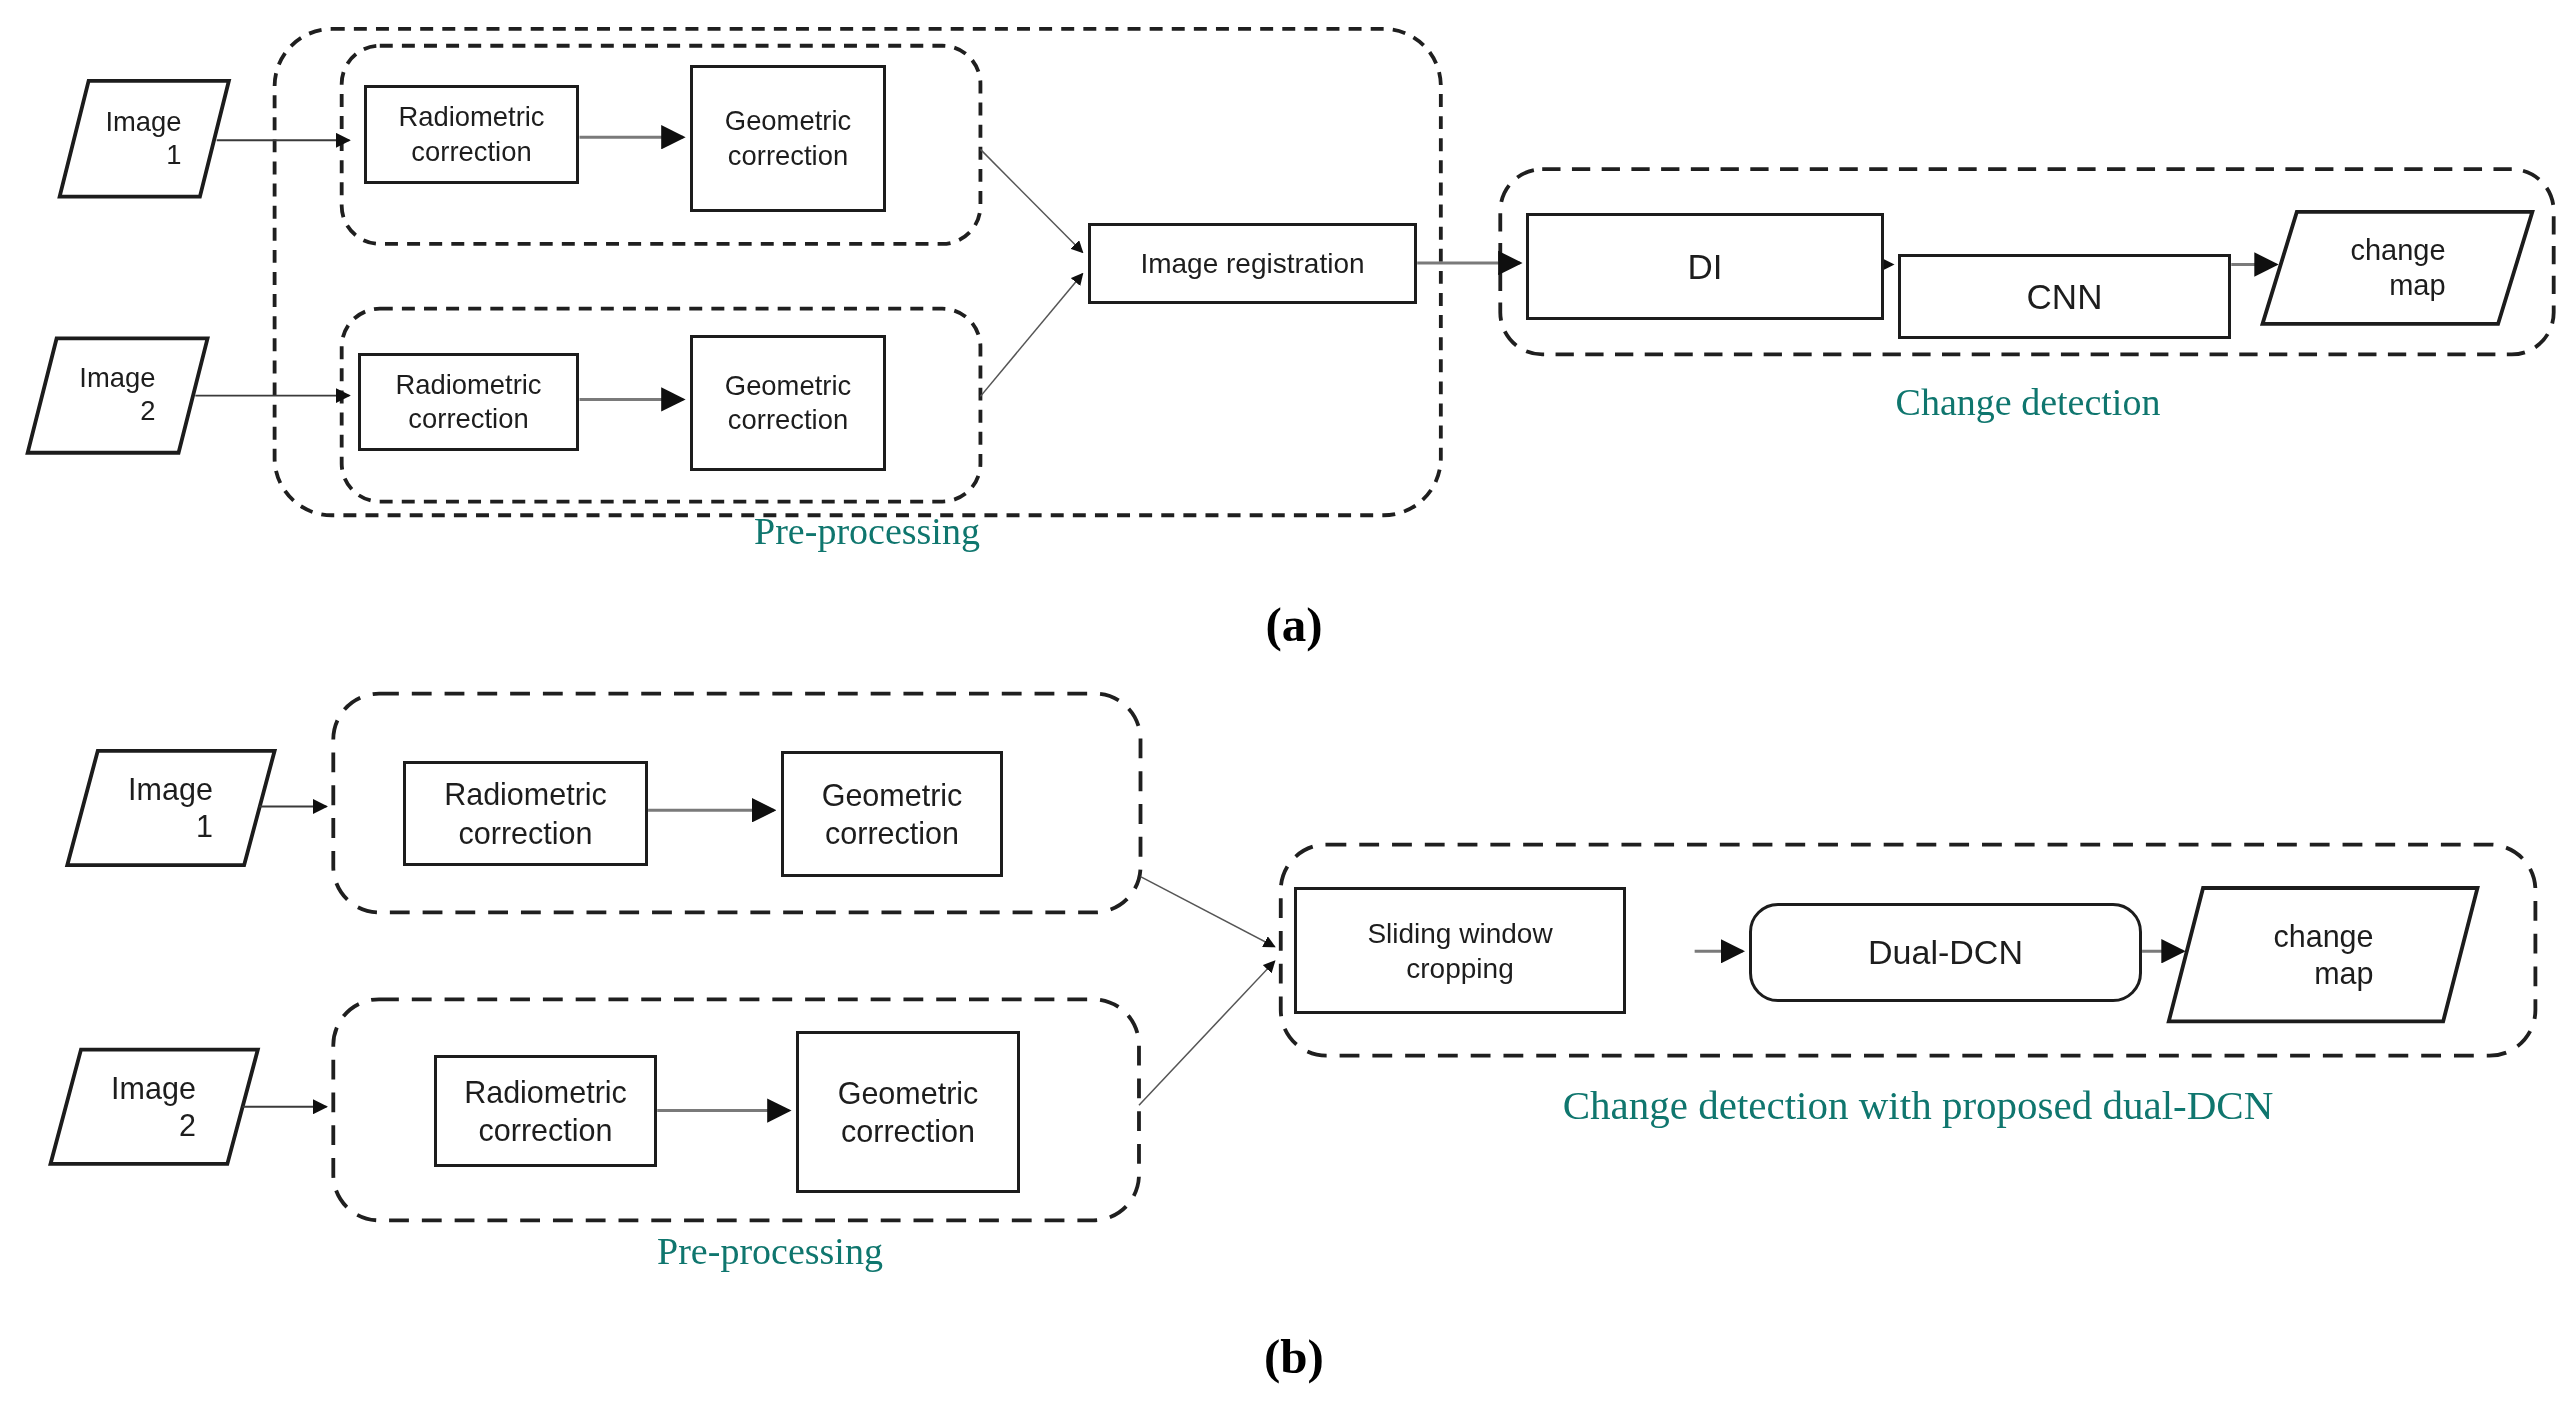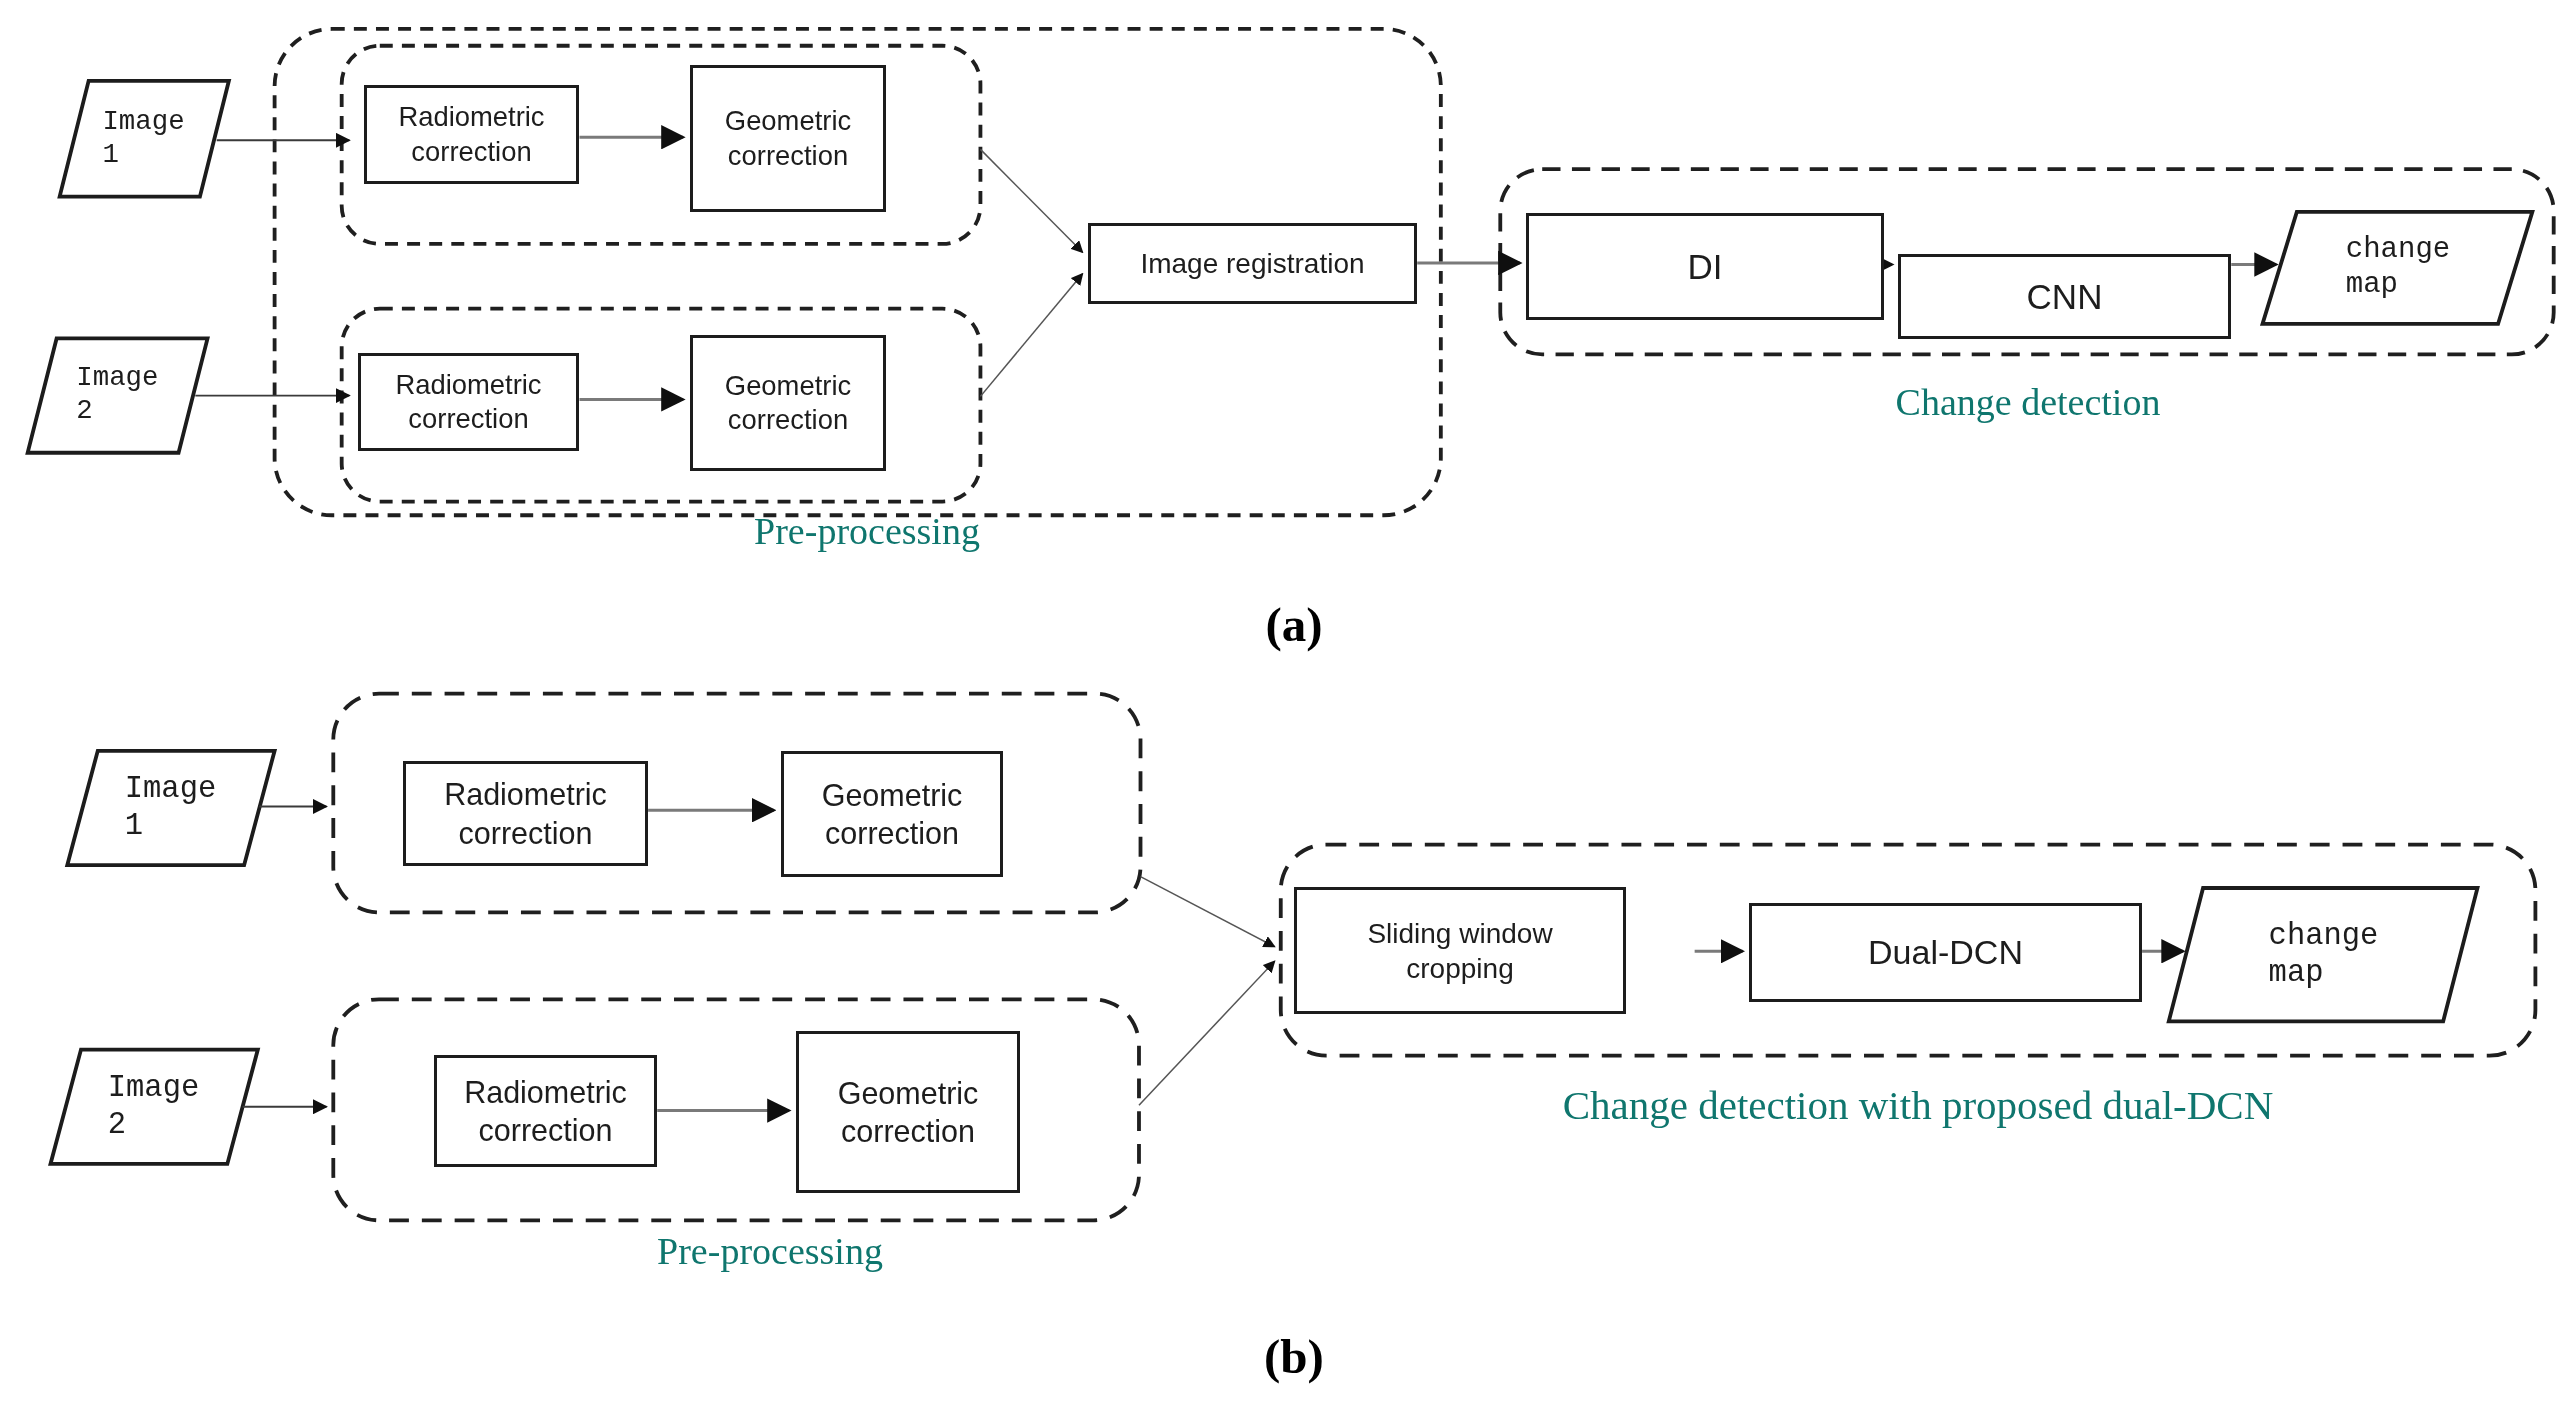--- a/index.html
+++ b/index.html
@@ -3,21 +3,21 @@
 <meta charset="utf-8">
 <style>
   html,body{margin:0;padding:0;background:#ffffff;}
   #figure{position:relative;width:2576px;height:1417px;background:#ffffff;overflow:hidden;
           font-family:"Liberation Sans",sans-serif;color:#1d1d1d;}
   #wires{position:absolute;left:0;top:0;width:2576px;height:1417px;}
   .box{position:absolute;box-sizing:border-box;border:3.8px solid #1c1c1c;background:#ffffff;
        display:flex;align-items:center;justify-content:center;text-align:center;
        white-space:pre-line;line-height:1.25;color:#1d1d1d;}
   .para-label{position:absolute;display:flex;align-items:center;justify-content:center;
-       text-align:left;white-space:pre-line;line-height:1.2;color:#1d1d1d;font-family:Liberation Mono, monospace;}
+       text-align:right;white-space:pre-line;line-height:1.2;color:#1d1d1d;}
   .figlabel{position:absolute;transform:translateX(-50%);
        font-family:"Liberation Serif",serif;color:#0f766e;text-align:center;white-space:nowrap;}
   .caption{position:absolute;transform:translateX(-50%);
        font-family:"Liberation Serif",serif;font-weight:bold;color:#000;}
   .f36{font-size:27.4px;} .f38{font-size:29px;} .f40{font-size:30.5px;} .f42{font-size:28px;}
   .f44{font-size:34px;} .f46{font-size:35px;} .f50{font-size:38px;} .f54{font-size:41px;} .f64{font-size:49px;}
   svg .solidpara{fill:#ffffff;stroke:#1c1c1c;stroke-width:5;}
   svg .dashbox{fill:none;stroke:#1f1f1f;stroke-width:5;}
   svg .conn{stroke:#7a7a7a;stroke-width:4;}
   svg .thin{stroke:#3a3a3a;stroke-width:2.5;}
@@ -106,21 +106,21 @@
 correction</div>
   <div class="box f40" style="left:781px;top:751px;width:222px;height:126px;">Geometric
 correction</div>
   <div class="box f40" style="left:434px;top:1055px;width:223px;height:112px;">Radiometric
 correction</div>
   <div class="box f40" style="left:796px;top:1031px;width:224px;height:162px;">Geometric
 correction</div>
 
   <div class="box f42" style="left:1294px;top:887px;width:332px;height:127px;text-align:center;">Sliding window
 cropping</div>
-  <div class="box f44" style="left:1749px;top:903px;width:393px;height:99px;">Dual-DCN</div>
+  <div class="box f44" style="left:1749px;top:903px;width:393px;height:99px;border-radius:29px;">Dual-DCN</div>
   <div class="para-label f40" style="left:2169px;top:888px;width:309px;height:133px;">change
 map</div>
 
   <div class="figlabel f50" style="left:770px;top:1229px;">Pre-processing</div>
   <div class="figlabel f54" style="left:1918px;top:1081px;">Change detection with proposed dual-DCN</div>
   <div class="caption f64" style="left:1294px;top:1328px;">(b)</div>
 
 </div>
 
 

